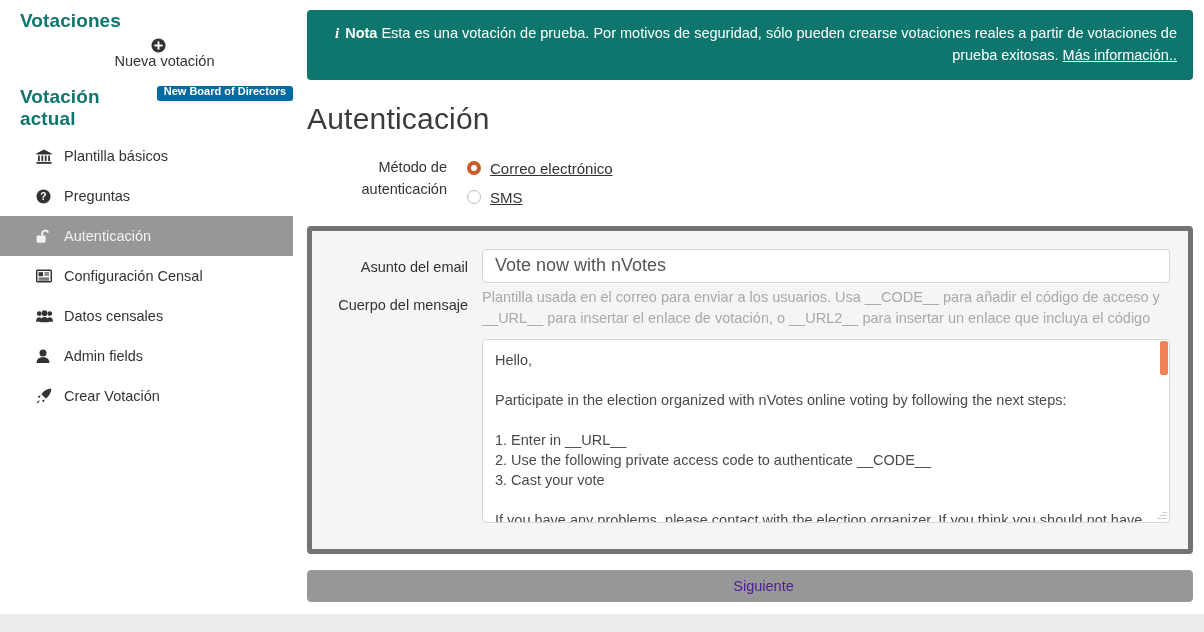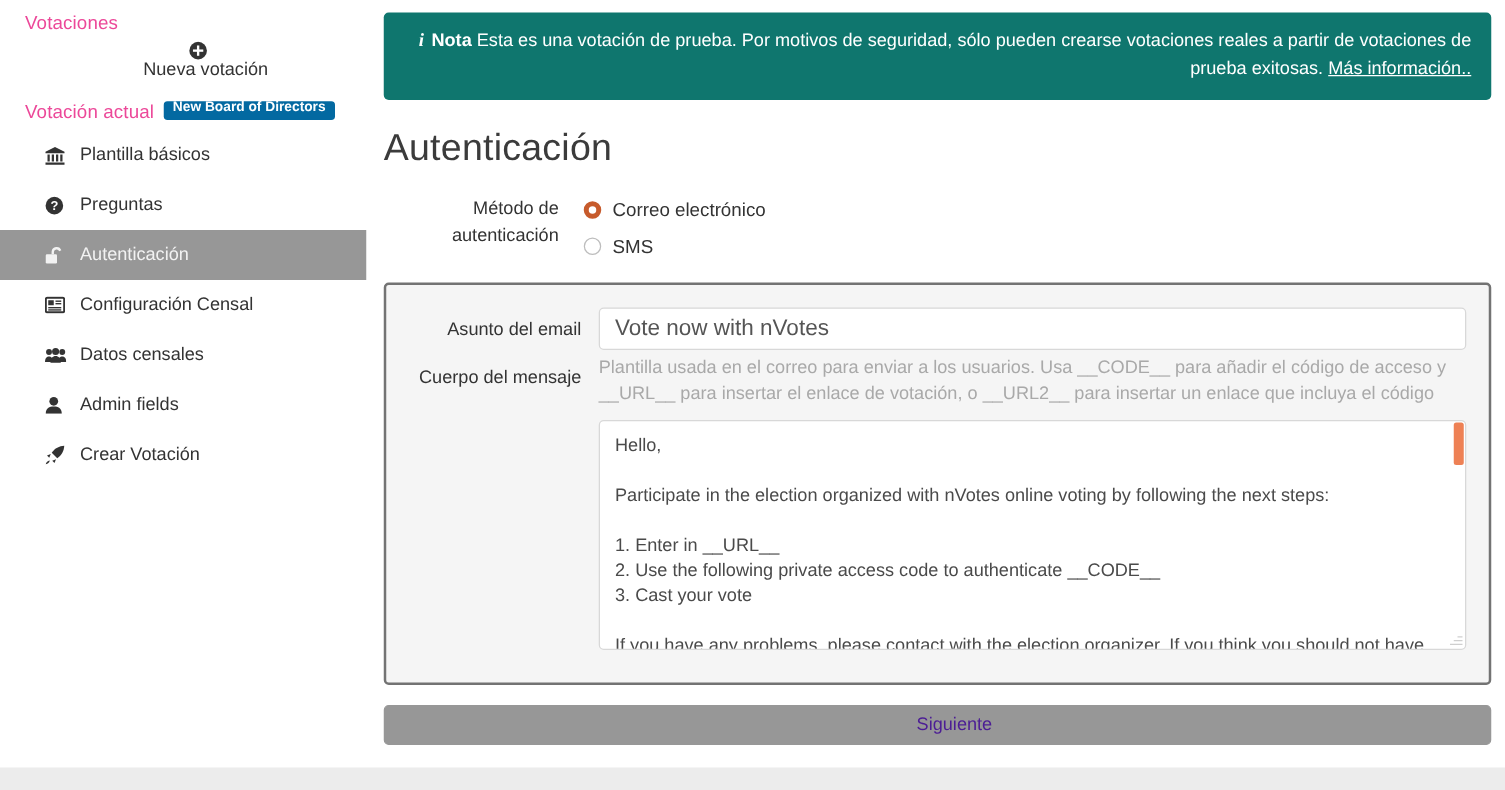--- a/index.html
+++ b/index.html
@@ -32,23 +32,23 @@
   
   .sidebar {
     position: absolute;
     left: 0;
     top: 0;
     width: 293px;
     height: 614px;
     background: #ffffff;
   }
   .side-heading {
-    font-size: 15px;
-    font-weight: normal;
-    color: #ec4899;
+    font-size: 19px;
+    font-weight: bold;
+    color: #0f766e;
     padding: 10px 0 6px 20px;
     letter-spacing: 0.1px;
   }
   .side-heading-row {
     display: flex;
     align-items: flex-start;
     padding: 8px 0 6px 20px;
   }
   .side-heading-row .side-heading {
     padding: 0;
@@ -142,21 +142,21 @@
   .form-label {
     width: 152px;
     min-width: 152px;
     text-align: right;
     font-size: 14.5px;
     color: #333333;
     line-height: 1.55;
     padding-top: 2px;
     padding-right: 12px;
   }
-  .radio-group { padding-left: 8px; }
+  .radio-group { padding-left: 8px; text-decoration: underline; }
   .radio-line {
     display: flex;
     align-items: center;
     height: 29px;
     font-size: 15px;
     color: #333333;
     cursor: pointer;
   }
   .radio-dot {
     width: 14px;
@@ -170,21 +170,21 @@
   }
   .radio-dot.checked {
     border: 4px solid #c75b2c;
     background: #ffffff;
   }
 
   .panel {
     margin-top: 14px;
     width: 886px;
     background: #f5f5f5;
-    border: 2px solid #737373;
+    border: 5px solid #737373;
     border-radius: 4px;
     padding: 18px 18px 22px 0;
   }
   .panel-row {
     display: flex;
     margin-bottom: 4px;
   }
   .panel-label {
     width: 170px;
     min-width: 170px;

